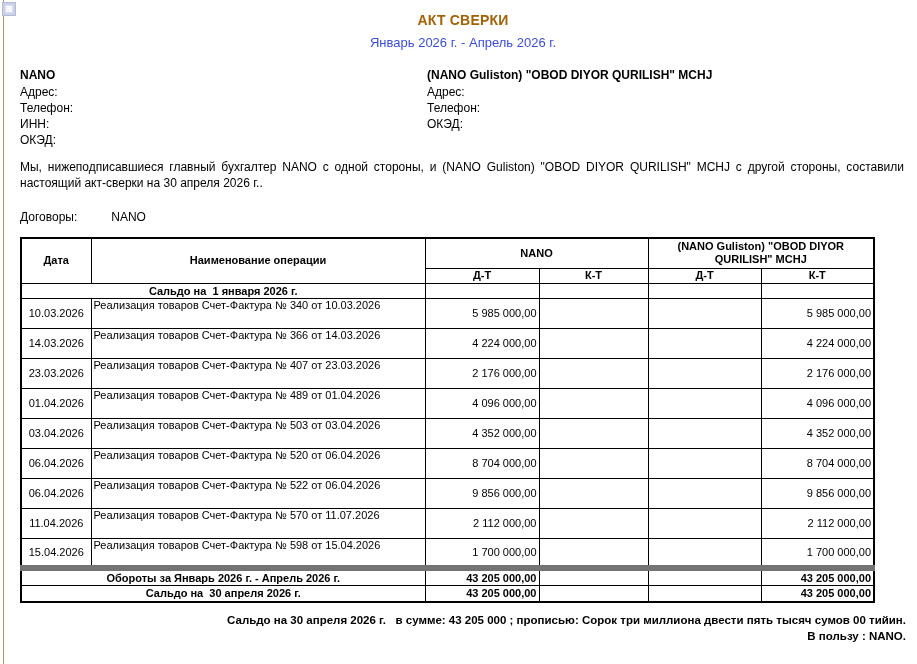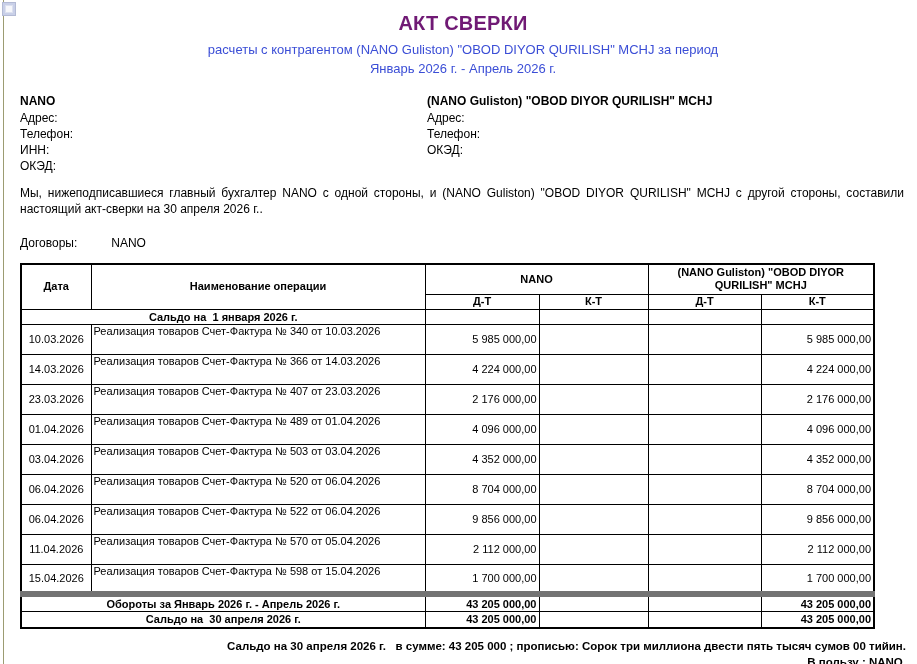--- a/index.html
+++ b/index.html
@@ -4,21 +4,21 @@
 <style>
   html,body{margin:0;padding:0;}
   body{
     width:917px;height:664px;background:#ffffff;position:relative;overflow:hidden;
     font-family:"Liberation Sans","DejaVu Sans",sans-serif;color:#000;
   }
   .edge-line{position:absolute;left:3px;top:0;width:1px;height:664px;background:#9c9c72;}
   .corner-btn{position:absolute;left:2px;top:2px;width:12px;height:12px;background:#c9d0e8;border:1px solid #b3bad4;}
   .corner-btn .inner{position:absolute;left:2px;top:2px;right:2px;bottom:2px;background:#f6f7fb;border:1px solid #dde1ef;}
   .content{position:absolute;left:20px;top:8px;width:886px;}
-  .doc-title{font-size:20px;font-weight:bold;color:#701a75;text-align:center;margin:4px 0 5px 0;letter-spacing:0.2px;}
+  .doc-title{font-size:14px;font-weight:bold;color:#a16207;text-align:center;margin:4px 0 5px 0;letter-spacing:0.2px;}
   .doc-subtitle{font-size:13px;color:#3b4ed6;text-align:center;line-height:19px;}
   .parties{display:grid;grid-template-columns:407px 1fr;margin-top:15px;font-size:12px;}
   .party-name{font-weight:bold;line-height:16px;margin-bottom:1px;}
   .party-row{line-height:16px;}
   .party-row .lbl{display:inline-block;min-width:56px;}
   .preamble{margin-top:11px;font-size:12px;line-height:16px;text-align:justify;padding-right:2px;}
   .contracts{margin-top:19px;font-size:12px;}
   .contracts .val{margin-left:34px;}
   table.act{border-collapse:collapse;table-layout:fixed;width:853px;margin-top:13px;border:2px solid #000;}
   table.act th,table.act td{border:1px solid #000;font-size:11px;padding:0 2px;overflow:hidden;}
@@ -41,21 +41,20 @@
 <body>
 
 <div class="edge-line"></div>
 <div class="corner-btn">
   <div class="inner"></div>
 </div>
 
 <div class="content">
 
   <div class="doc-title">АКТ СВЕРКИ</div>
-  <div class="doc-subtitle">расчеты с контрагентом (NANO Guliston) "OBOD DIYOR QURILISH" MCHJ за период</div>
   <div class="doc-subtitle">Январь 2026 г. - Апрель 2026 г.</div>
 
   <div class="parties">
     <div class="party">
       <div class="party-name">NANO</div>
       <div class="party-row"><span class="lbl">Адрес:</span></div>
       <div class="party-row"><span class="lbl">Телефон:</span></div>
       <div class="party-row"><span class="lbl">ИНН:</span><span></span></div>
       <div class="party-row"><span class="lbl">ОКЭД:</span></div>
     </div>
@@ -154,21 +153,21 @@
     <tr class="data-row">
       <td class="date-cell">06.04.2026</td>
       <td class="op-cell">Реализация товаров Счет-Фактура № 522 от 06.04.2026</td>
       <td class="amt">9 856 000,00</td>
       <td class="amt"></td>
       <td class="amt"></td>
       <td class="amt">9 856 000,00</td>
     </tr>
     <tr class="data-row">
       <td class="date-cell">11.04.2026</td>
-      <td class="op-cell">Реализация товаров Счет-Фактура № 570 от 05.04.2026</td>
+      <td class="op-cell">Реализация товаров Счет-Фактура № 570 от 11.07.2026</td>
       <td class="amt">2 112 000,00</td>
       <td class="amt"></td>
       <td class="amt"></td>
       <td class="amt">2 112 000,00</td>
     </tr>
     <tr class="data-row">
       <td class="date-cell">15.04.2026</td>
       <td class="op-cell">Реализация товаров Счет-Фактура № 598 от 15.04.2026</td>
       <td class="amt">1 700 000,00</td>
       <td class="amt"></td>

